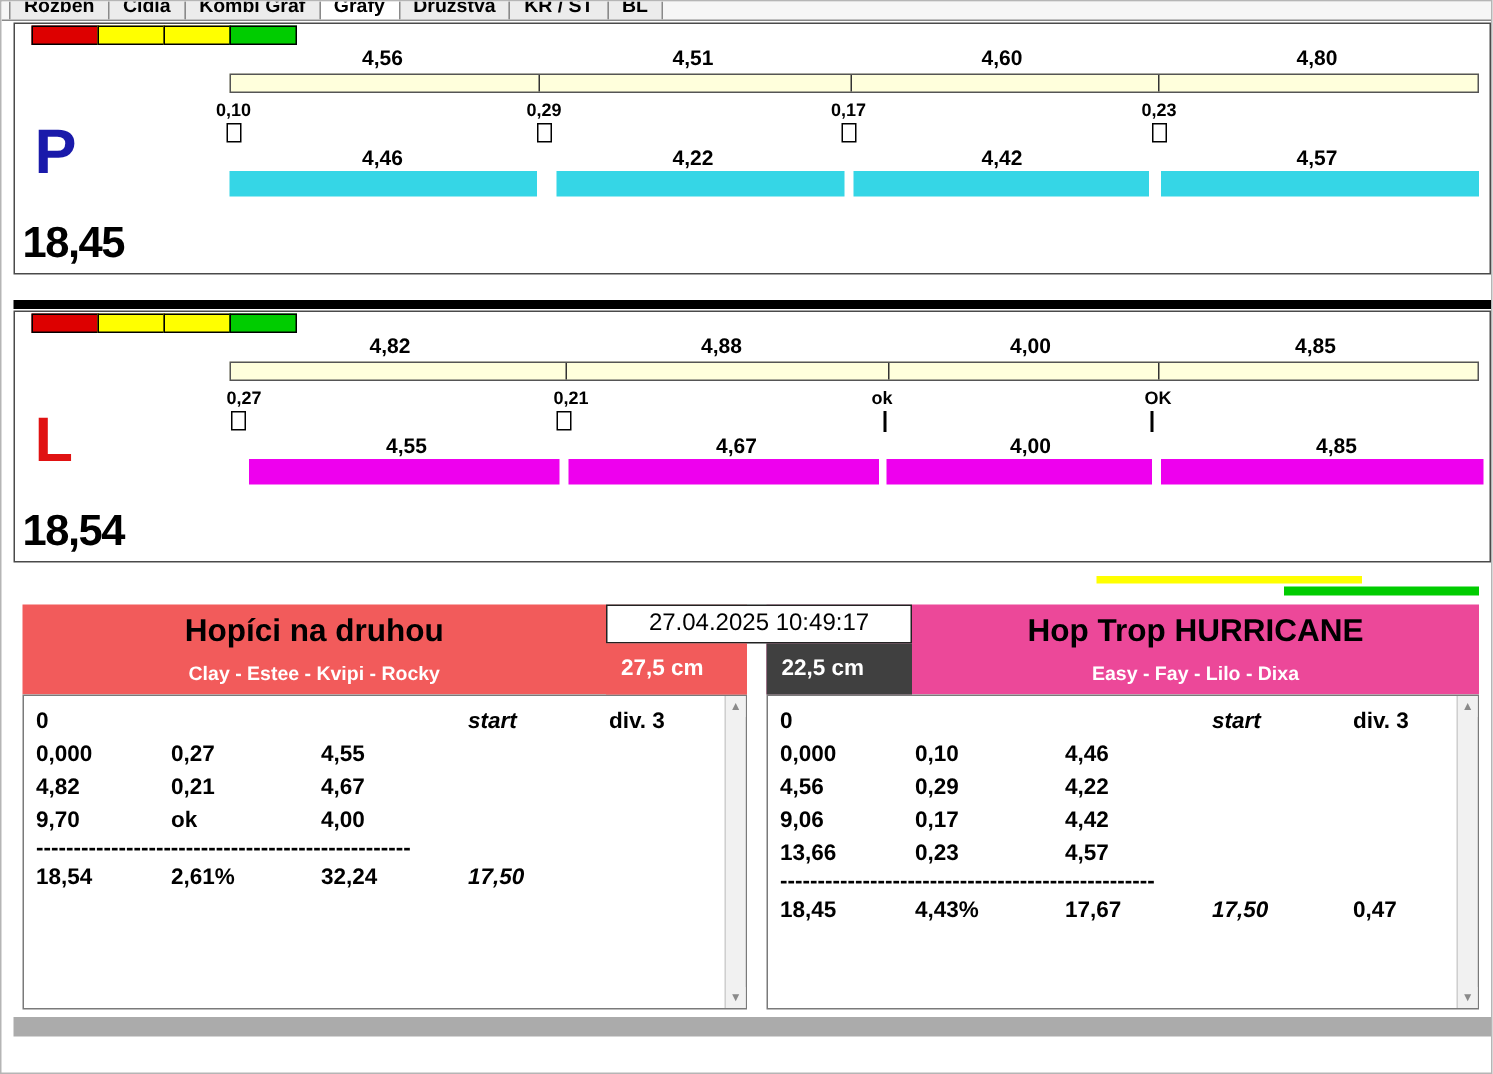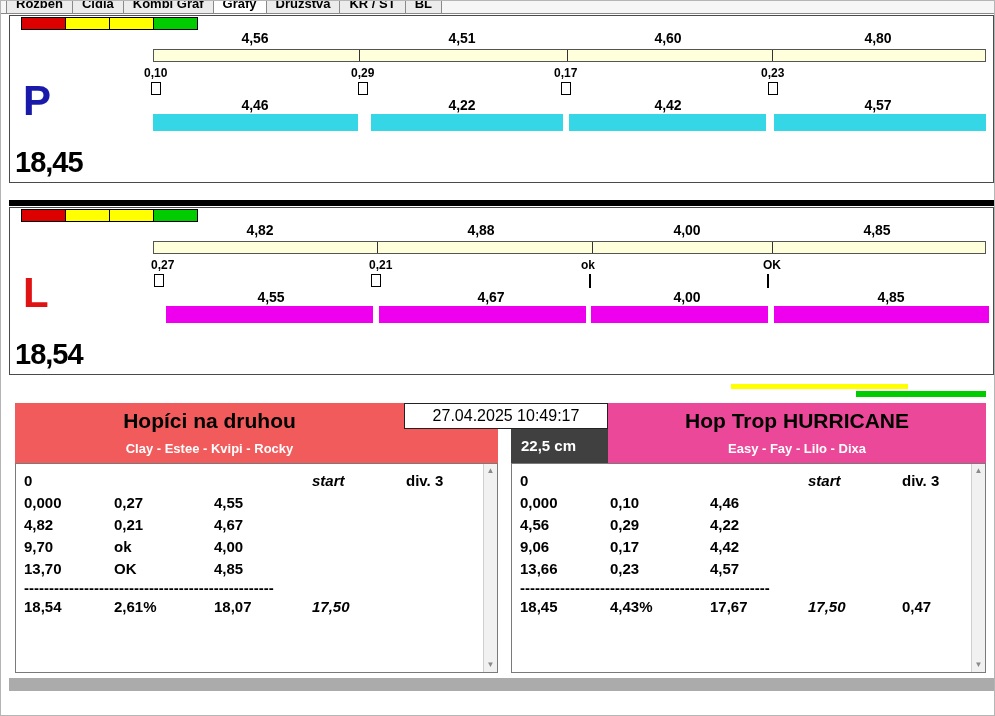--- a/index.html
+++ b/index.html
@@ -177,42 +177,40 @@
     </div>
   </div>
   <div class="team-header" id="hdrRight" style="background: #ec4899; text-decoration: underline;">
     <div class="th-inner">
       <div class="team-name">Hop Trop HURRICANE</div>
       <div class="team-members">Easy - Fay - Lilo - Dixa</div>
     </div>
   </div>
 
   <div class="ts-box">27.04.2025 10:49:17</div>
+  <div class="cm-box" id="cmLeft" style="background: rgb(242, 91, 91);">27,5 cm</div>
   <div class="cm-box" id="cmRight" style="background: #404040;">22,5 cm</div>
 
   <div class="dtable" id="tblLeft">
     <div class="tbody">
       <div class="trow">
         <span class="c c1">0</span><span class="c c2"></span><span class="c c3"></span><span class="c c4">start</span><span class="c c5">div. 3</span>
       </div>
       <div class="trow">
         <span class="c c1">0,000</span><span class="c c2">0,27</span><span class="c c3">4,55</span>
       </div>
       <div class="trow">
         <span class="c c1">4,82</span><span class="c c2">0,21</span><span class="c c3">4,67</span>
       </div>
       <div class="trow">
         <span class="c c1">9,70</span><span class="c c2">ok</span><span class="c c3">4,00</span>
       </div>
-      <div class="trow">
-        <span class="c c1">13,70</span><span class="c c2">OK</span><span class="c c3">4,85</span>
-      </div>
       <div class="trow tdiv"><span>--------------------------------------------------</span></div>
       <div class="trow">
-        <span class="c c1">18,54</span><span class="c c2">2,61%</span><span class="c c3">18,07</span><span class="c c4">17,50</span><span class="c c5"></span>
+        <span class="c c1">18,54</span><span class="c c2">2,61%</span><span class="c c3">32,24</span><span class="c c4">17,50</span><span class="c c5"></span>
       </div>
     </div>
     <div class="sbar">
       <div class="sbtn up">▲</div>
       <div class="sbtn down">▼</div>
     </div>
   </div>
 
   <div class="dtable" id="tblRight">
     <div class="tbody">

